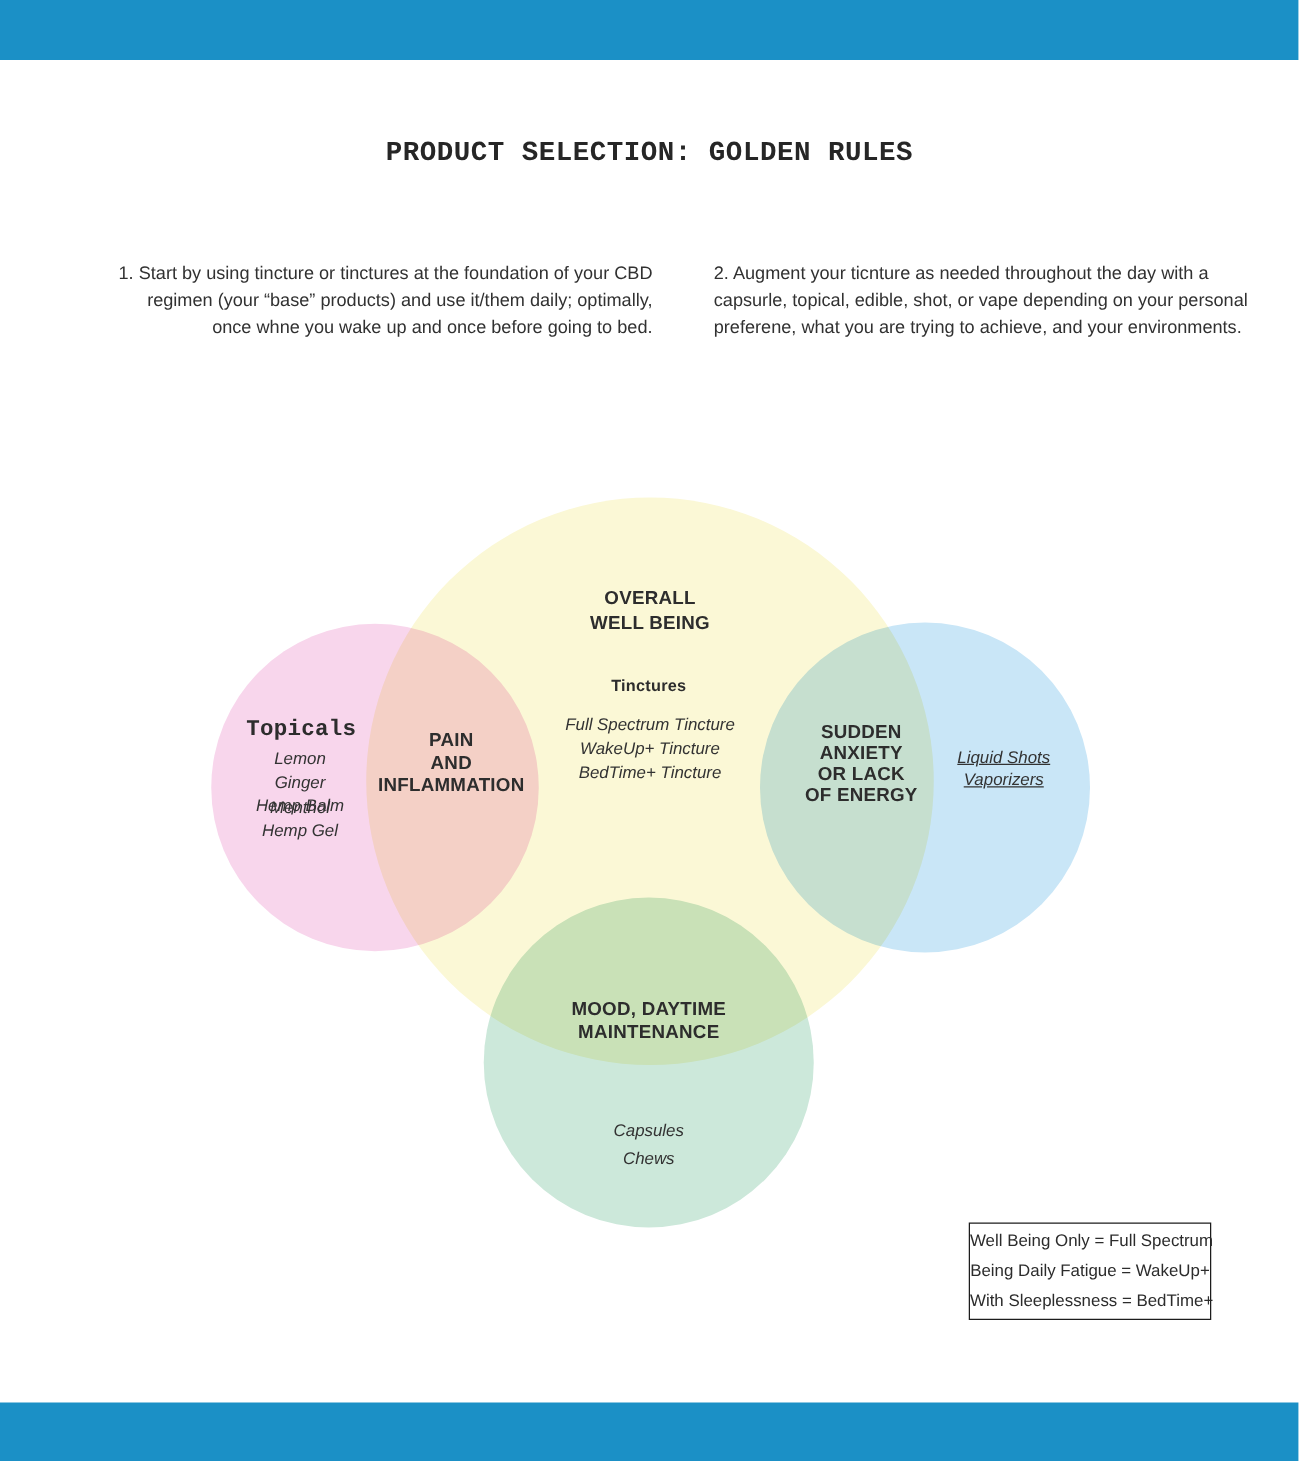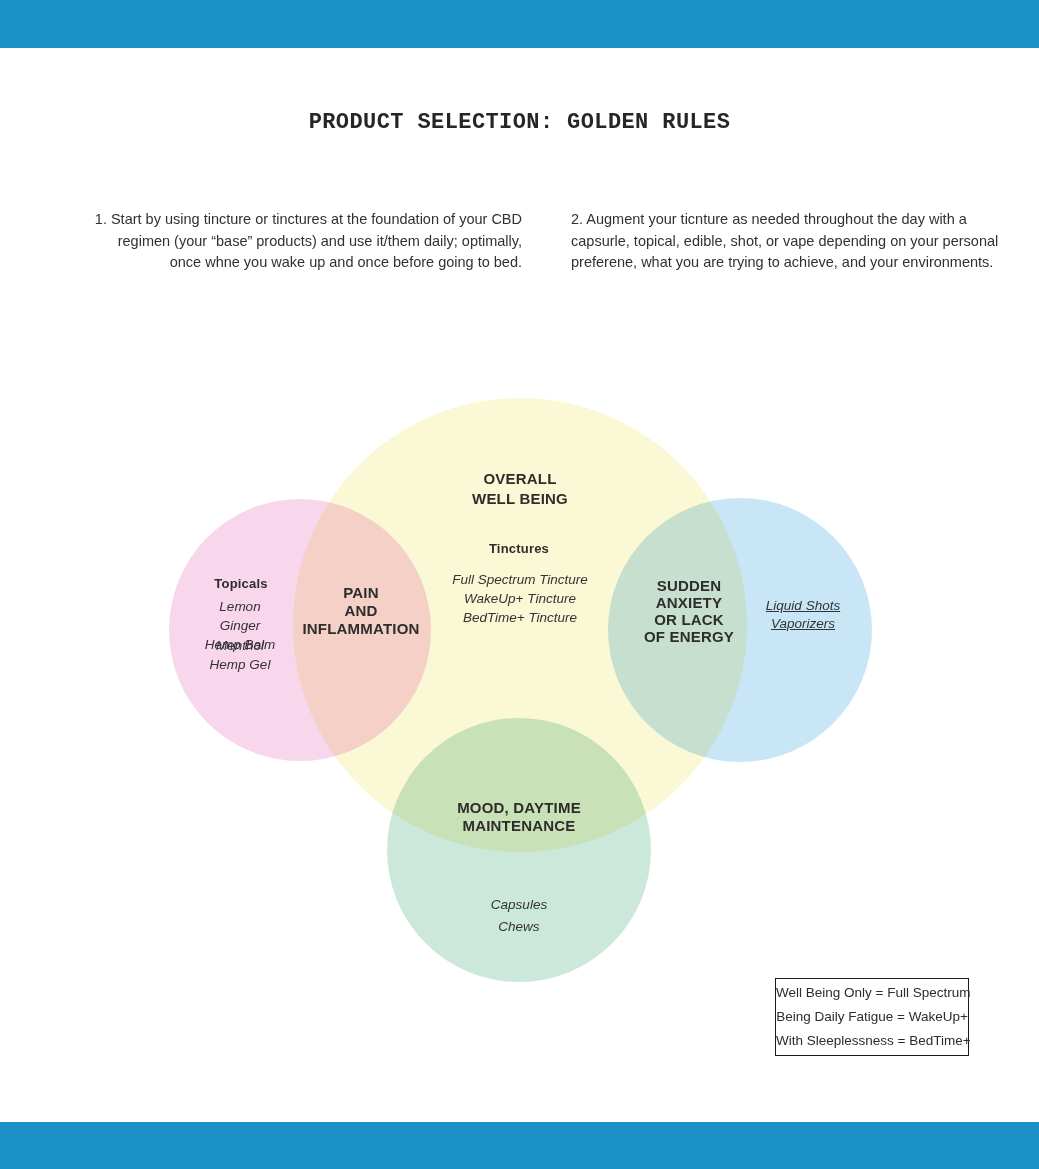--- a/index.html
+++ b/index.html
@@ -37,21 +37,21 @@
   .vlabel {
     position:absolute; transform:translateX(-50%);
     text-align:center; white-space:pre-line; color:#2d2d2d;
   }
   .v-bold { font-weight:700; letter-spacing:0.2px; }
   .v-italic { font-style:italic; color:#333333; }
 
   .lbl-wellbeing      { left:520px; top:469px; font-size:15px;   line-height:19.5px; }
   .lbl-tinctures      { left:519px; top:541px; font-size:13px;   line-height:16px; }
   .lbl-tincture-items { left:520px; top:570px; font-size:13.5px; line-height:19.2px;text-align:center; }
-  .lbl-topicals       { left:241px; top:576px; font-size:13px; line-height:16px; }
+  .lbl-topicals       { left:241px; top:576px; font-size:18px; line-height:16px;font-family:Liberation Mono, monospace; }
   .lbl-topicals-1     { left:240px; top:597px; font-size:13.5px; line-height:19.2px; }
   .lbl-topicals-2     { left:240px; top:636px; font-size:13.5px; line-height:19.2px; }
   .lbl-pain           { left:361px; top:584px; font-size:15px;   line-height:18px; }
   .lbl-anxiety        { left:689px; top:577px; font-size:15px;   line-height:17px; }
   .lbl-shots          { left:803px; top:597px; font-size:13.5px; line-height:17.5px;text-decoration:underline; }
   .lbl-mood           { left:519px; top:799px; font-size:15px;   line-height:18px; }
   .lbl-capsules       { left:519px; top:894px; font-size:13.5px; line-height:22px; }
 
   .key-title {
     position:absolute; left:883px; top:989px; transform:translateX(-50%);

